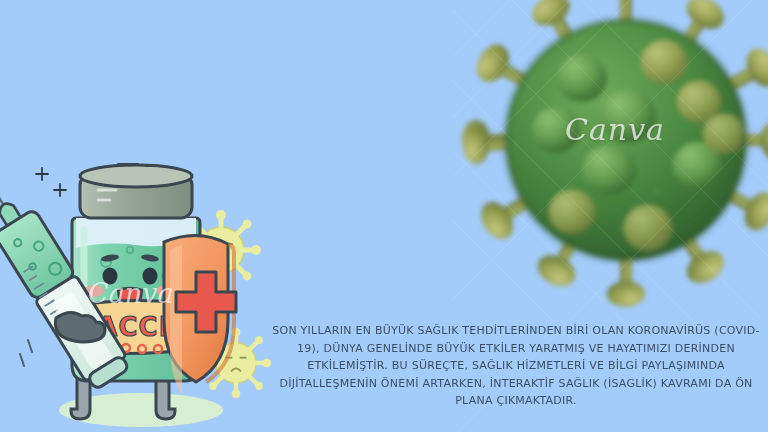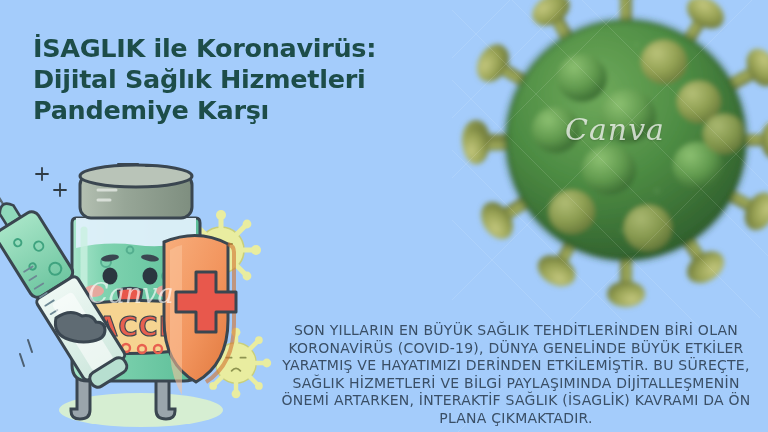--- a/index.html
+++ b/index.html
@@ -25,21 +25,21 @@
     white-space:pre-line;
     z-index:30;
   }
 
   
   .body-text{
     position:absolute;left:268px;top:322px;width:496px;
     text-align:center;
     color:#3a4f66;
     font-family:"DejaVu Sans",sans-serif;
-    font-size:14px;
+    font-size:11px;
     line-height:17.6px;
     letter-spacing:0.25px;
     z-index:30;
   }
 
   
   .virus-wrap{
     position:absolute;left:452px;top:-34px;width:348px;height:348px;
     z-index:10;
   }
@@ -414,18 +414,15 @@
 
         <rect x="50" y="218" width="40" height="16" rx="7" fill="#b7dfd0" stroke="#3a4650" stroke-width="3"></rect>
       </g>
 
       <path d="M58,160 q14,-10 26,-2 q10,-2 14,6 q9,0 9,8 q0,9 -12,11 q-14,3 -28,-3 q-12,-6 -9,-20 z" fill="#5f6b73" stroke="#3a4650" stroke-width="3"></path>
     </svg>
   </div>
 
   <div class="canva-mark2">Canva</div>
 
-  <div class="title">İSAGLIK ile Koronavirüs:
-Dijital Sağlık Hizmetleri
-Pandemiye Karşı</div>
   <div class="body-text">SON YILLARIN EN BÜYÜK SAĞLIK TEHDİTLERİNDEN BİRİ OLAN KORONAVİRÜS (COVID-19), DÜNYA GENELİNDE BÜYÜK ETKİLER YARATMIŞ VE HAYATIMIZI DERİNDEN ETKİLEMİŞTİR. BU SÜREÇTE, SAĞLIK HİZMETLERİ VE BİLGİ PAYLAŞIMINDA DİJİTALLEŞMENİN ÖNEMİ ARTARKEN, İNTERAKTİF SAĞLIK (İSAGLİK) KAVRAMI DA ÖN PLANA ÇIKMAKTADIR.</div>
 
 </div>
 
 </body></html>

